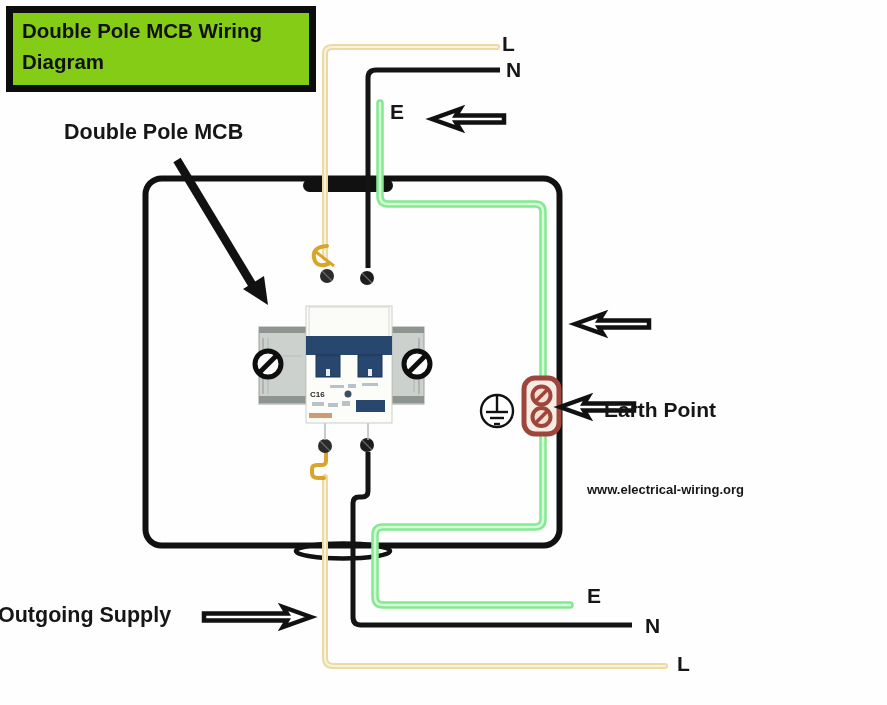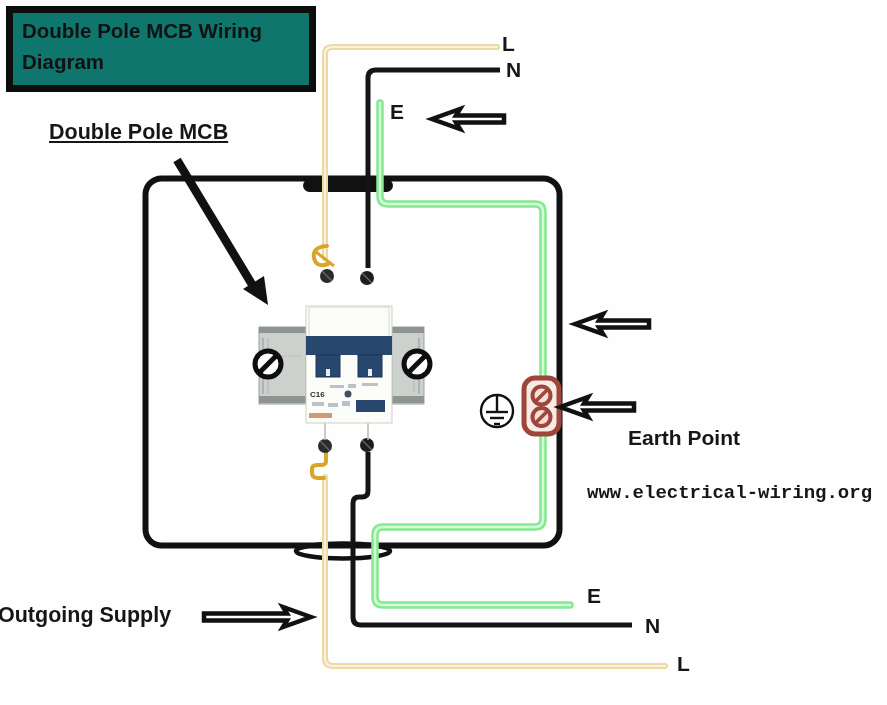--- a/index.html
+++ b/index.html
@@ -9,21 +9,21 @@
   }
   #diagram-svg{position:absolute;left:0;top:0;}
   .lbl{
     position:absolute;font-weight:bold;color:#161616;white-space:nowrap;
     font-family:"Liberation Sans",sans-serif;
   }
   .lbl-21{font-size:21px;}
   .lbl-22{font-size:21.5px;}
   #title-box{
     position:absolute;left:6px;top:6px;width:278px;
-    border:7px solid #0d0d0d;background:#0f766e;
+    border:7px solid #0d0d0d;background:#84cc16;
     padding:3px 9px 7px 9px;
   }
   #title-box .t{
     font-size:20.5px;font-weight:bold;line-height:1.5;color:#111;
     font-family:"Liberation Sans",sans-serif;
   }
 </style>
 </head>
 <body>
 
@@ -145,27 +145,27 @@
     <g>
       <line x1="177" y1="160" x2="256" y2="291" stroke="#111" stroke-width="8.5"></line>
       <polygon points="268,305 243,289 264,276" fill="#111"></polygon>
     </g>
   </svg>
 
   <div id="title-box">
     <div class="t">Double Pole MCB Wiring Diagram</div>
   </div>
 
-  <div class="lbl lbl-22" style="left:49px;top:120px;text-decoration:underline;">Double Pole MCB</div>
+  <div class="lbl lbl-22" style="left:64px;top:120px;">Double Pole MCB</div>
 
   <div class="lbl lbl-21" style="left:502px;top:32px;">L</div>
   <div class="lbl lbl-21" style="left:506px;top:58px;">N</div>
   <div class="lbl lbl-21" style="left:390px;top:100px;">E</div>
 
-  <div class="lbl lbl-21" style="left:628px;top:398px;margin-top:28px;">Earth Point</div>
+  <div class="lbl lbl-21" style="left:604px;top:398px;">Earth Point</div>
 
-  <div class="lbl" style="left:587px;top:482px;font-size:19px;font-family:Liberation Mono, monospace;">www.electrical-wiring.org</div>
+  <div class="lbl" style="left:587px;top:482px;font-size:13px;">www.electrical-wiring.org</div>
 
   <div class="lbl lbl-22" style="left:-2px;top:603px;">Outgoing Supply</div>
   <div class="lbl lbl-21" style="left:587px;top:584px;">E</div>
   <div class="lbl lbl-21" style="left:645px;top:614px;">N</div>
   <div class="lbl lbl-21" style="left:677px;top:652px;">L</div>
 </div>
 
 </body></html>

